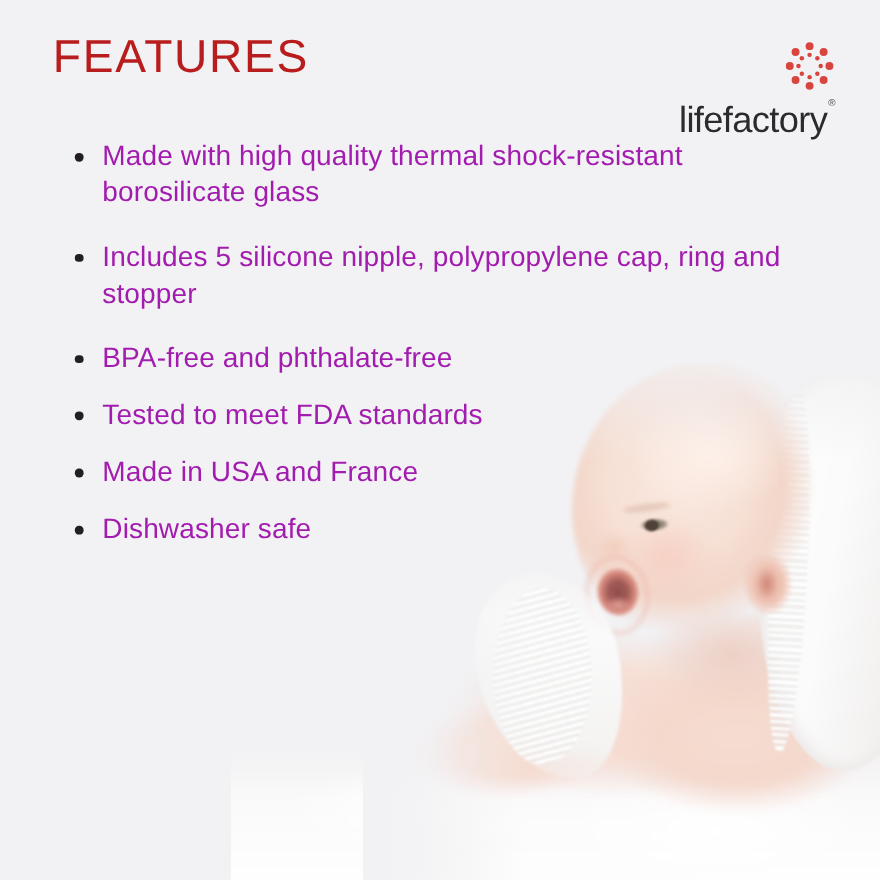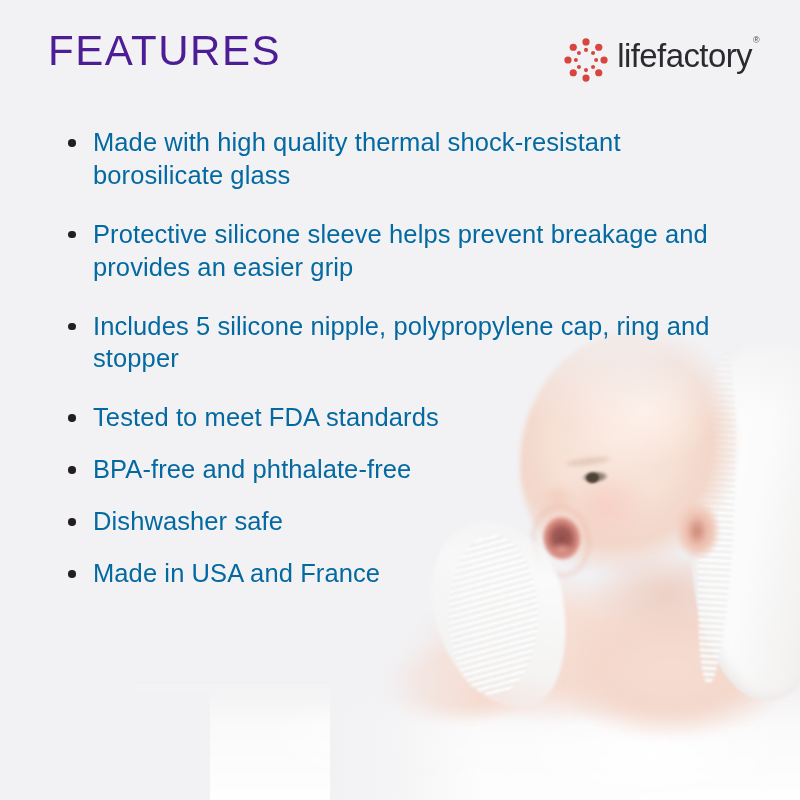--- a/index.html
+++ b/index.html
@@ -326,32 +326,33 @@
   }
 
   .page-title {
     position: absolute;
     left: 48px;
     top: 30px;
     font-family: "Liberation Sans", sans-serif;
     font-size: 42px;
     font-weight: 300;
     letter-spacing: 1.5px;
-    color: #4c1d95;
+    color: #b91c1c;
     line-height: 1;
   }
 
   .brand-logo {
     position: absolute;
     right: 42px;
     top: 38px;
     display: flex;
-    align-items: flex-start;
+    align-items: flex-end;
     gap: 9px;
     height: 46px;
+    flex-direction: column;
   }
 
   .brand-mark {
     width: 44px;
     height: 44px;
     flex: 0 0 44px;
     display: block;
   }
 
   .brand-wordmark {
@@ -384,21 +385,21 @@
   }
 
   .feature-item {
     position: relative;
     padding-left: 45px;
     margin-bottom: 26px;
     font-family: "Liberation Sans", sans-serif;
     font-size: 25.5px;
     font-weight: 300;
     line-height: 1.29;
-    color: #0369a1;
+    color: #a21caf;
     letter-spacing: 0.1px;
     max-width: 690px;
   }
 
   .feature-item::before {
     content: "";
     position: absolute;
     left: 20px;
     top: 13px;
     width: 7.5px;
@@ -471,22 +472,21 @@
         </svg>
 
         <div class="brand-wordmark">
           <span>lifefactory</span><span class="brand-reg">®</span>
         </div>
       </div>
     </div>
 
     <ul class="features-list">
       <li class="feature-item">Made with high quality thermal shock-resistant borosilicate glass</li>
-      <li class="feature-item">Protective silicone sleeve helps prevent breakage and provides an easier grip</li>
       <li class="feature-item">Includes 5 silicone nipple, polypropylene cap, ring and stopper</li>
+      <li class="feature-item tight">BPA-free and phthalate-free</li>
       <li class="feature-item tight">Tested to meet FDA standards</li>
-      <li class="feature-item tight">BPA-free and phthalate-free</li>
+      <li class="feature-item tight">Made in USA and France</li>
       <li class="feature-item tight">Dishwasher safe</li>
-      <li class="feature-item tight">Made in USA and France</li>
     </ul>
 
   </div>
 </div>
 
 </body></html>

